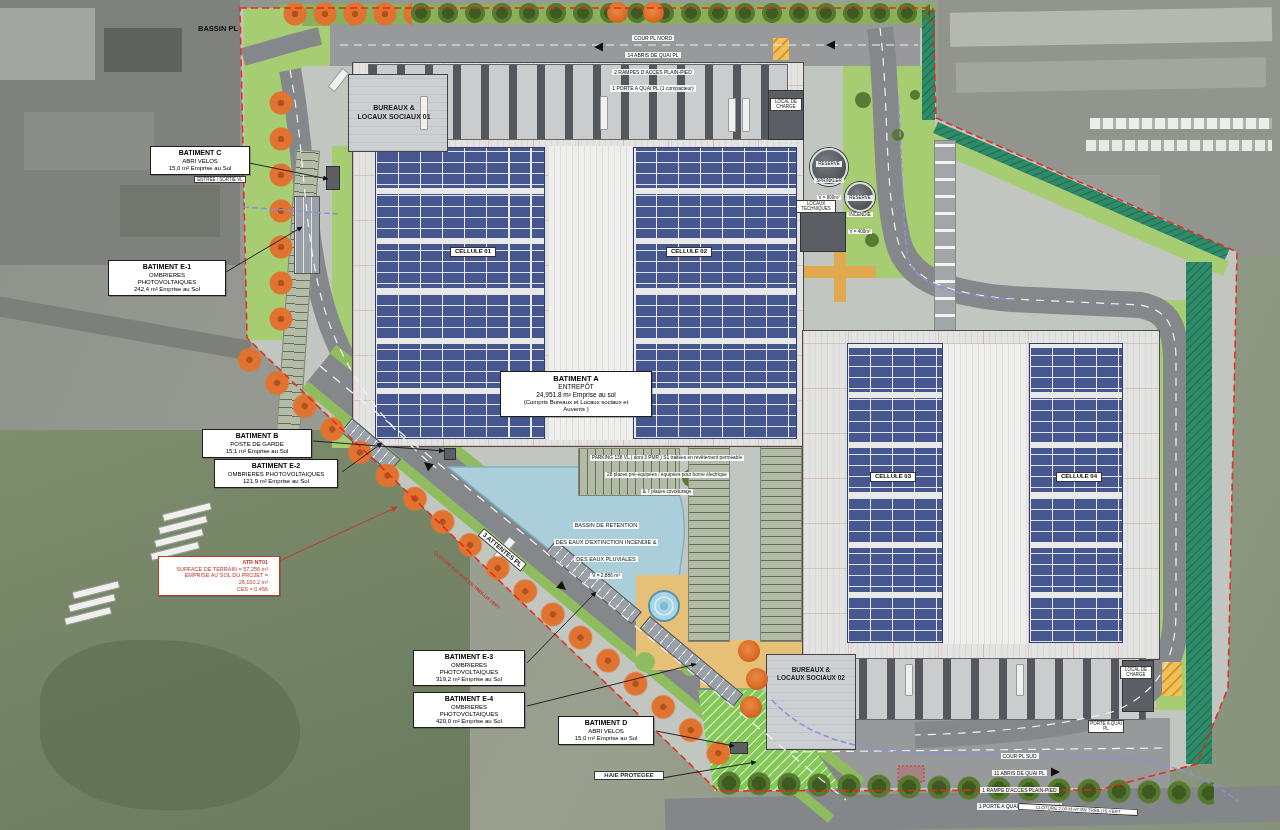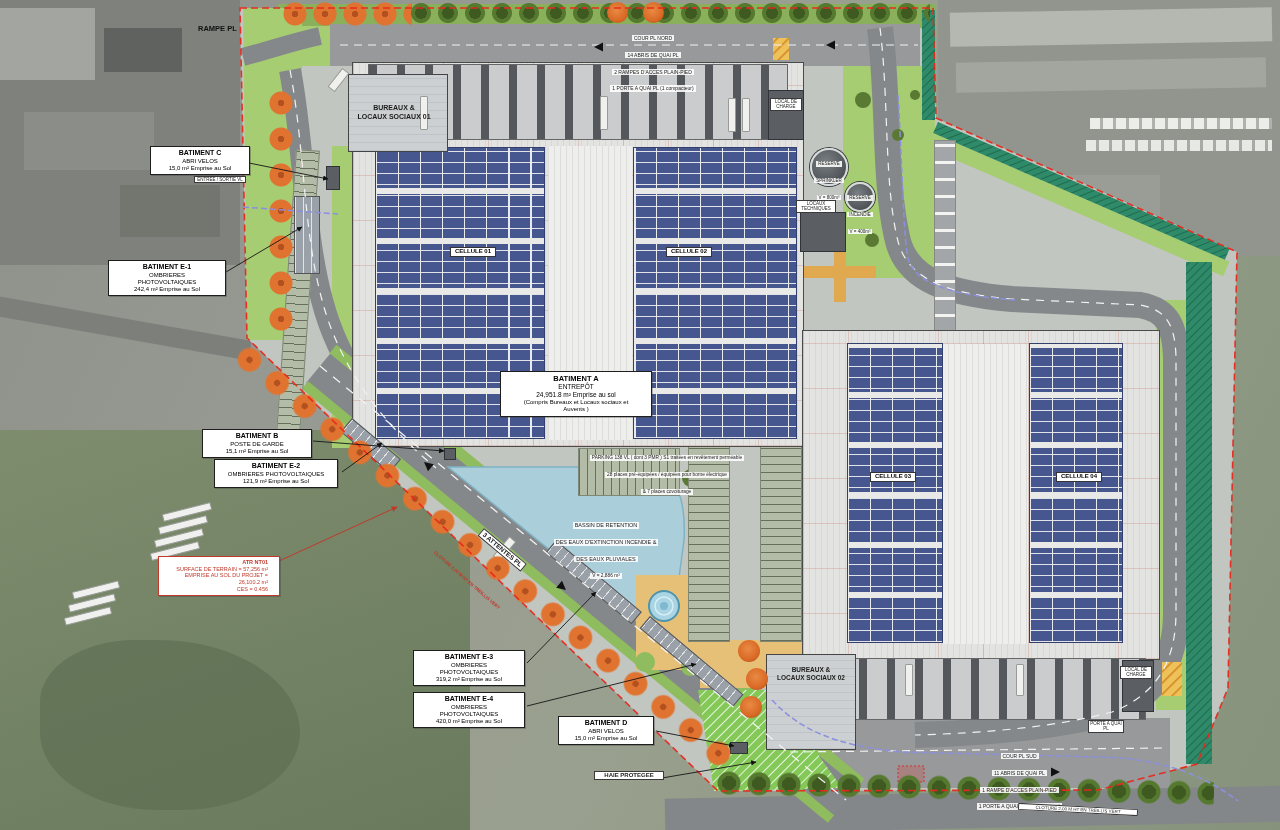--- a/index.html
+++ b/index.html
@@ -291,21 +291,21 @@
   <div class="celltag" style="left:870px;top:472px;width:46px">CELLULE 03</div>
   <div class="celltag" style="left:1056px;top:472px;width:46px">CELLULE 04</div>
   <div class="tagbox" style="left:770px;top:98px;width:32px">LOCAL DE CHARGE</div>
   <div class="tagbox" style="left:1120px;top:666px;width:32px">LOCAL DE CHARGE</div>
   <div class="tagbox" style="left:796px;top:200px;width:40px">LOCAUX TECHNIQUES</div>
   <div class="tagbox" style="left:1088px;top:720px;width:36px">PORTE A QUAI PL</div>
   <div class="tagbox" style="left:194px;top:176px;width:52px">ENTREE / SORTIE VL</div>
   <div class="tagbox" style="left:484px;top:528px;width:56px;font-size:6.5px;font-weight:bold;transform:rotate(40deg);transform-origin:0 0">3 ATTENTES PL</div>
   <div class="tagbox" style="left:1018px;top:806px;width:120px;transform:rotate(3deg)">CLOTURE 2,00 M HT EN TREILLIS VERT</div>
   <div class="freetext" style="left:436px;top:550px;width:120px;font-size:4.5px;color:#c0392b;transform:rotate(41deg);transform-origin:0 0">CLOTURE 2,00 M HT EN TREILLIS VERT</div>
-  <div class="freetext" style="left:198px;top:24px;font-size:7.5px">RAMPE PL</div>
+  <div class="freetext" style="left:198px;top:24px;font-size:7.5px">BASSIN PL</div>
 
   <div class="mapnote" style="left:806px;top:152px;width:46px">
     <span style="font-size:4.5px">RESERVE</span><br>
     <span style="font-size:4.5px">SPRINKLER</span><br>
     <span style="font-size:4.5px">V = 800m³</span>
   </div>
   <div class="mapnote" style="left:838px;top:186px;width:44px">
     <span style="font-size:4.5px">RESERVE</span><br>
     <span style="font-size:4.5px">INCENDIE</span><br>
     <span style="font-size:4.5px">V = 400m³</span>

